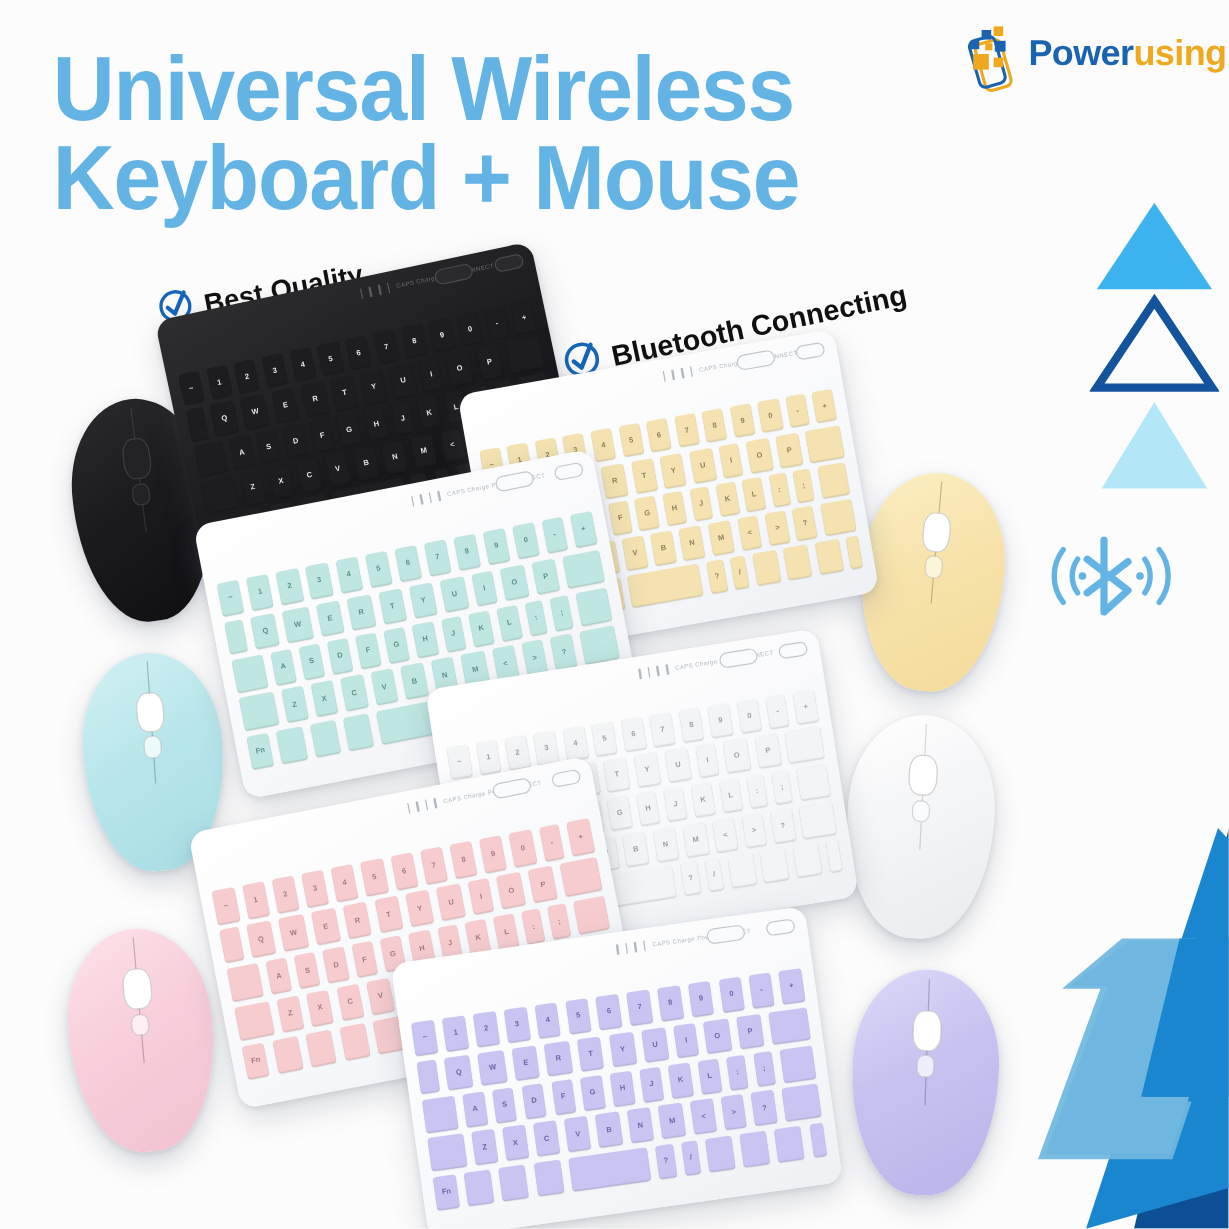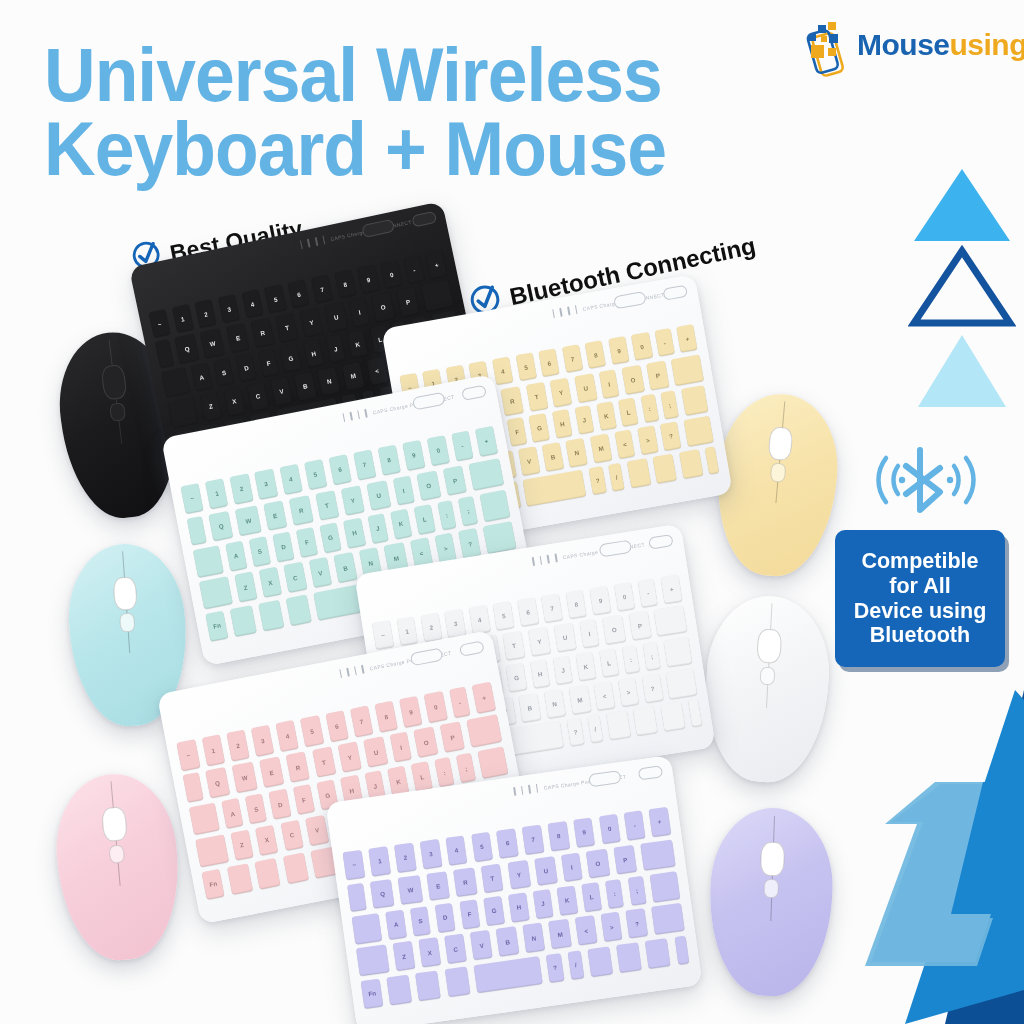--- a/index.html
+++ b/index.html
@@ -708,21 +708,21 @@
         <rect x="14" y="22" width="7" height="7" fill="#1a63b0"></rect>
         <rect x="23" y="13" width="8" height="8" fill="#1a63b0"></rect>
         <rect x="33" y="10" width="8" height="8" fill="#efa91e"></rect>
         <rect x="26" y="24" width="6" height="6" fill="#efa91e"></rect>
         <rect x="34" y="22" width="9" height="9" fill="#1a63b0"></rect>
         <rect x="16" y="33" width="13" height="13" fill="#efa91e"></rect>
         <rect x="33" y="36" width="8" height="8" fill="#efa91e"></rect>
       </svg>
     </div>
     <div class="logo-text">
-      <span class="logo-beat">Mouse</span><span class="logo-mobile">using</span>
+      <span class="logo-beat">Power</span><span class="logo-mobile">using</span>
     </div>
   </div>
 
   <div class="tri-group">
     <svg width="108" height="250" viewBox="0 0 108 250">
       <polygon points="54,6 102,78 6,78" fill="#3cb3ef"></polygon>
       <polygon points="54,88 102,160 6,160" fill="none" stroke="#14539e" stroke-width="7"></polygon>
       <polygon points="54,172 98,244 10,244" fill="#b3e6f7"></polygon>
     </svg>
   </div>
@@ -736,24 +736,20 @@
         <path d="M40 24 A24 24 0 0 0 40 52" stroke-width="4.5"></path>
         <path d="M28 16 A36 36 0 0 0 28 60" stroke-width="4.5"></path>
         <path d="M96 24 A24 24 0 0 1 96 52" stroke-width="4.5"></path>
         <path d="M108 16 A36 36 0 0 1 108 60" stroke-width="4.5"></path>
       </g>
       <circle cx="44" cy="38" r="3.2" fill="#63b3e4"></circle>
       <circle cx="92" cy="38" r="3.2" fill="#63b3e4"></circle>
     </svg>
   </div>
 
-  <div class="cta">Competible
-for All
-Device using
-Bluetooth</div>
 
   <div class="badge badge-best">
     <span class="tick">
       <svg width="30" height="30" viewBox="0 0 30 30">
         <circle cx="15" cy="15" r="12" fill="none" stroke="#1565b8" stroke-width="2.8"></circle>
         <path d="M8.5 15 L13.5 21 L24 5" fill="none" stroke="#1565b8" stroke-width="3.4" stroke-linecap="round" stroke-linejoin="round"></path>
       </svg>
     </span>
     <span>Best Quality</span>
   </div>

